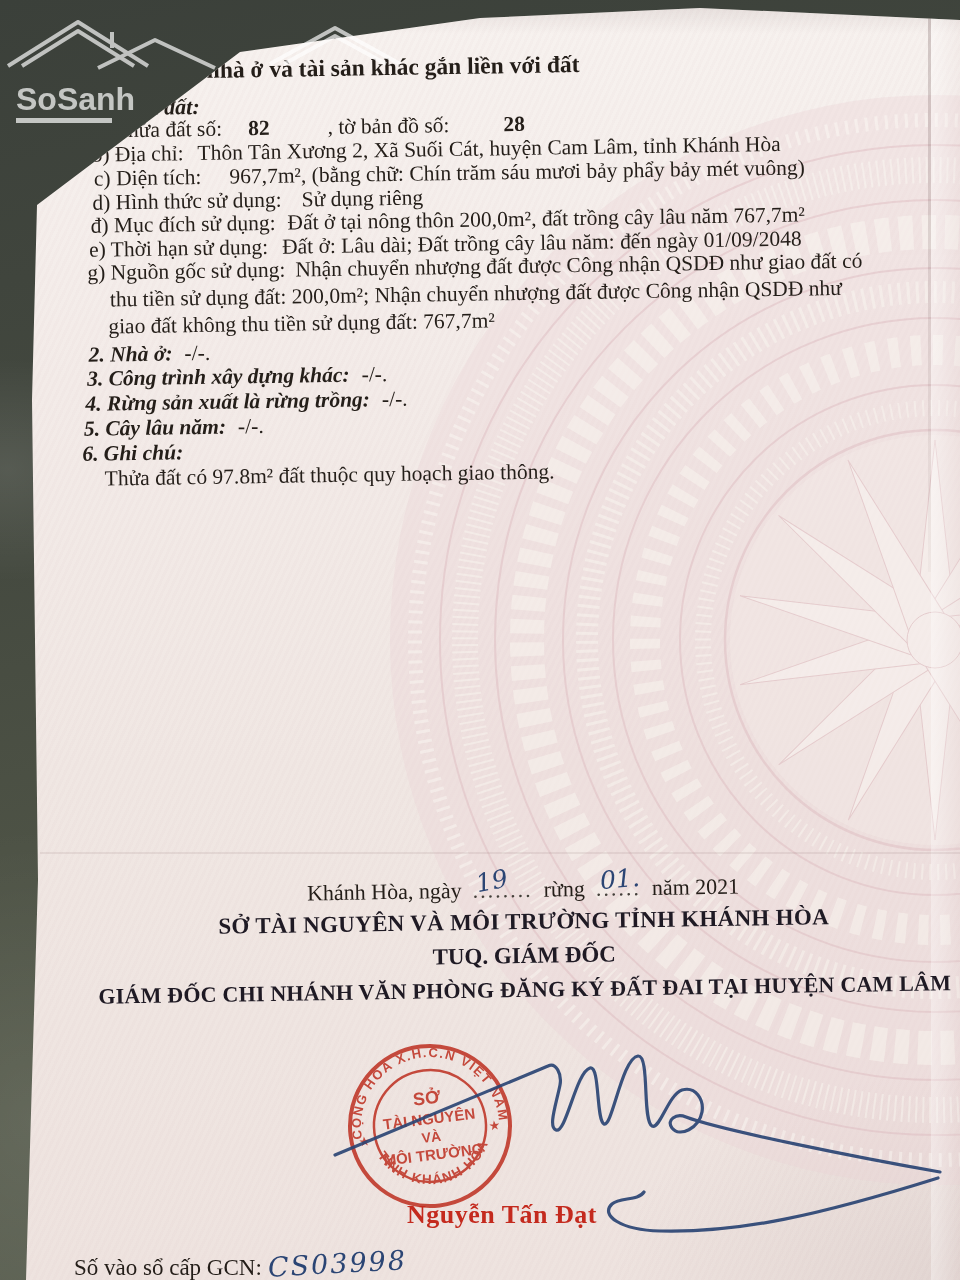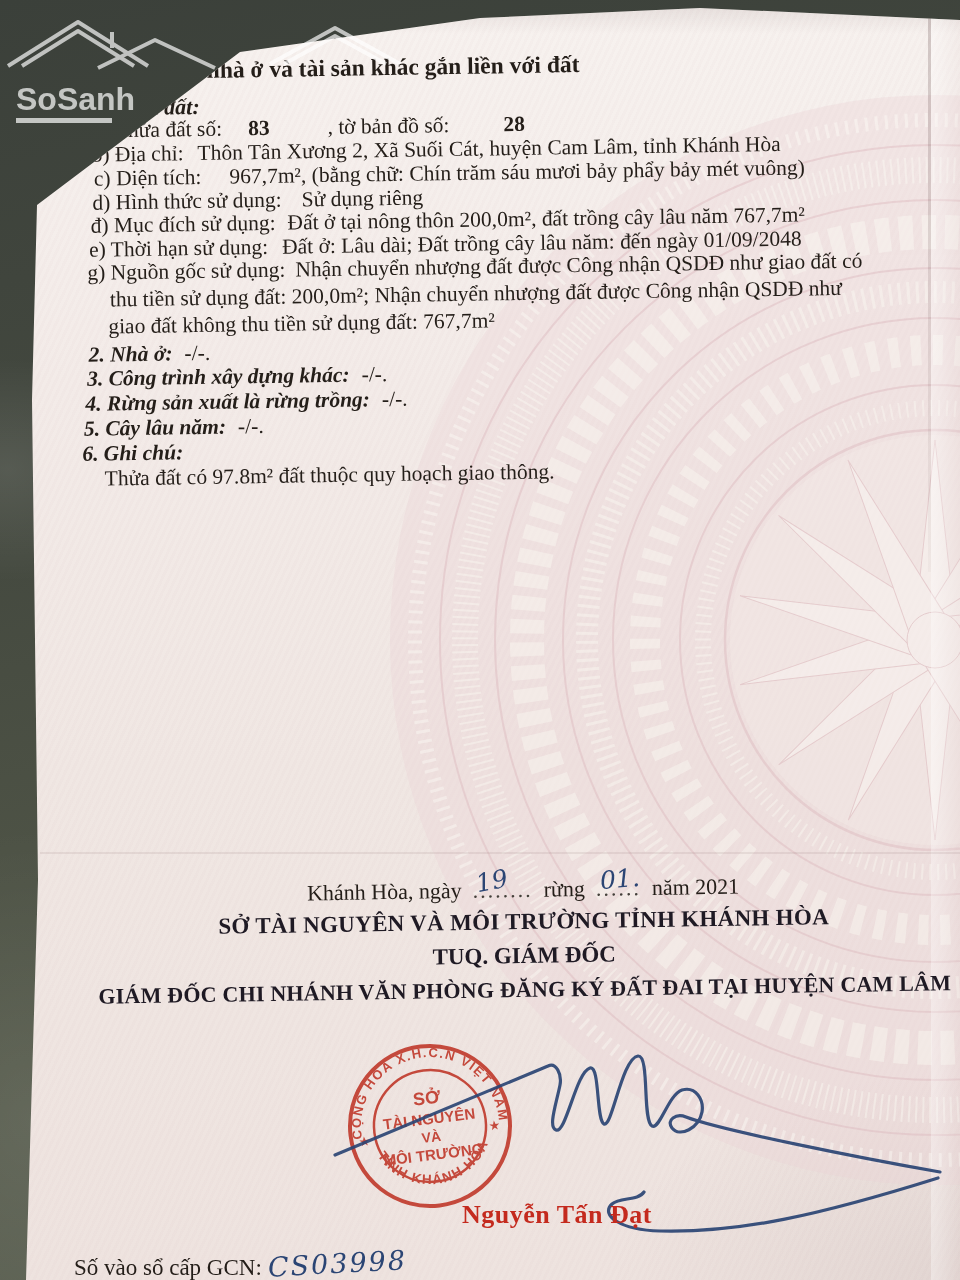--- a/index.html
+++ b/index.html
@@ -69,21 +69,21 @@
   .director{top:930px;font-size:22px;font-weight:bold;letter-spacing:.2px;color:#1f1a24;}
   .dotwrap{position:relative;display:inline-block;letter-spacing:2px;color:#44403a;}
   .ink{position:absolute;left:4px;top:-9px;color:#2b4574;
     font-family:"DejaVu Serif", serif;font-style:italic;font-size:25px;letter-spacing:0;
     transform:rotate(-10deg);}
   .ink.month{transform:rotate(-4deg);}
   .seal{position:absolute;left:344px;top:1040px;width:172px;height:172px;
     transform:rotate(-7deg);opacity:.9;}
   .seal text{font-family:"Liberation Sans", sans-serif;font-weight:bold;fill:#c0392b;}
   .signature{position:absolute;left:300px;top:1035px;width:660px;height:215px;}
-  .signer-name{position:absolute;left:407px;top:1200px;width:300px;text-align:center;
+  .signer-name{position:absolute;left:407px;top:1200px;width:300px;
     color:#c42a1e;font-weight:bold;font-size:26px;letter-spacing:.5px;}
   .footer{position:absolute;left:74px;top:1250px;font-size:23px;color:#241e19;white-space:nowrap;}
   .footer .number-ink{display:inline-block;margin-left:6px;color:#2b4574;
     font-family:"DejaVu Serif", serif;font-style:italic;font-size:27px;
     transform:rotate(-3deg) translateY(-2px);letter-spacing:2px;}
 </style>
 </head>
 <body>
 
 <div class="photo">
@@ -122,21 +122,21 @@
 
     <div class="fold-v"></div>
     <div class="fold-right"></div>
     <div class="crease-h"></div>
 
     <div class="content">
       <div class="line title">II. Thửa đất, nhà ở và tài sản khác gắn liền với đất</div>
       <div class="line h1 bi">1. Thửa đất:</div>
 
       <div class="line fa">
-        <span>a) Thửa đất số:</span><span class="va1">83</span><span class="la2">, tờ bản đồ số:</span><span class="va2">28</span>
+        <span>a) Thửa đất số:</span><span class="va1">82</span><span class="la2">, tờ bản đồ số:</span><span class="va2">28</span>
       </div>
       <div class="line fb">
         <span>b) Địa chỉ:</span><span class="vb">Thôn Tân Xương 2, Xã Suối Cát, huyện Cam Lâm, tỉnh Khánh Hòa</span>
       </div>
       <div class="line fc">
         <span>c) Diện tích:</span><span class="vc">967,7m², (bằng chữ: Chín trăm sáu mươi bảy phẩy bảy mét vuông)</span>
       </div>
       <div class="line fd">
         <span>d) Hình thức sử dụng:</span><span class="vd">Sử dụng riêng</span>
       </div>

